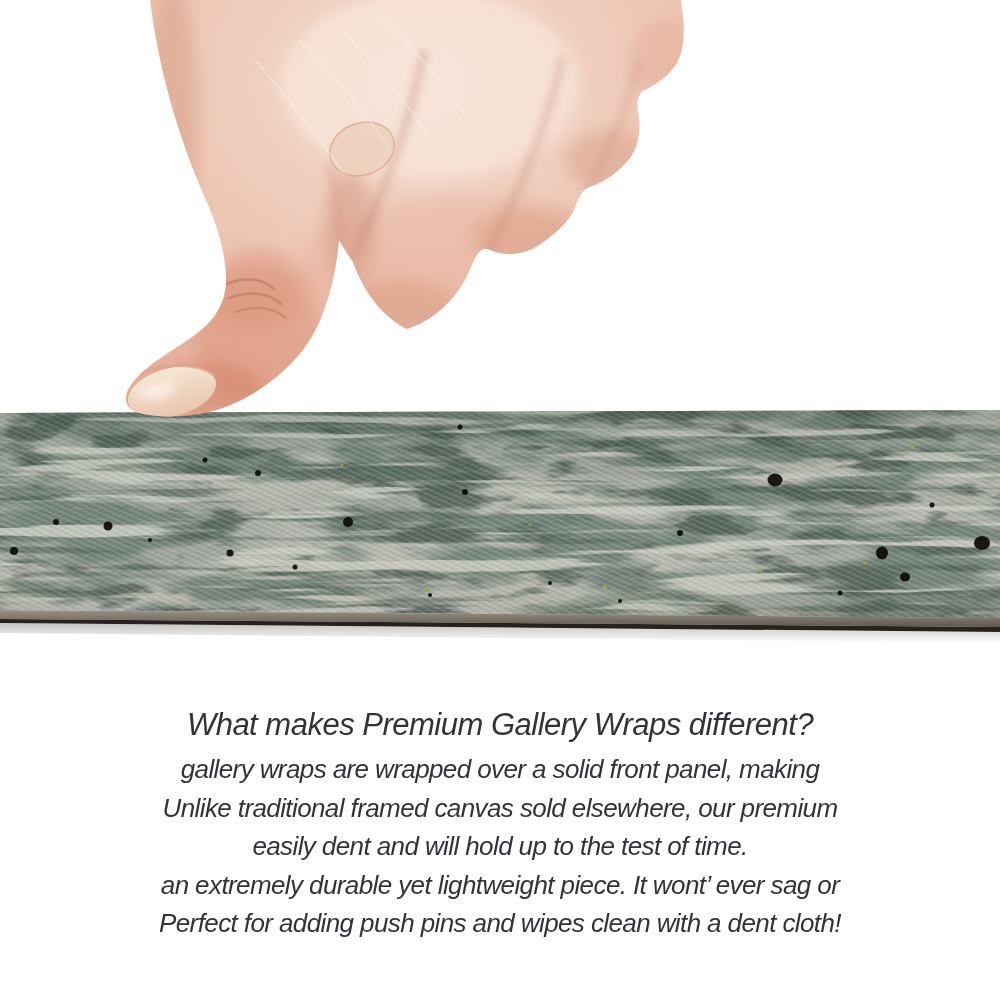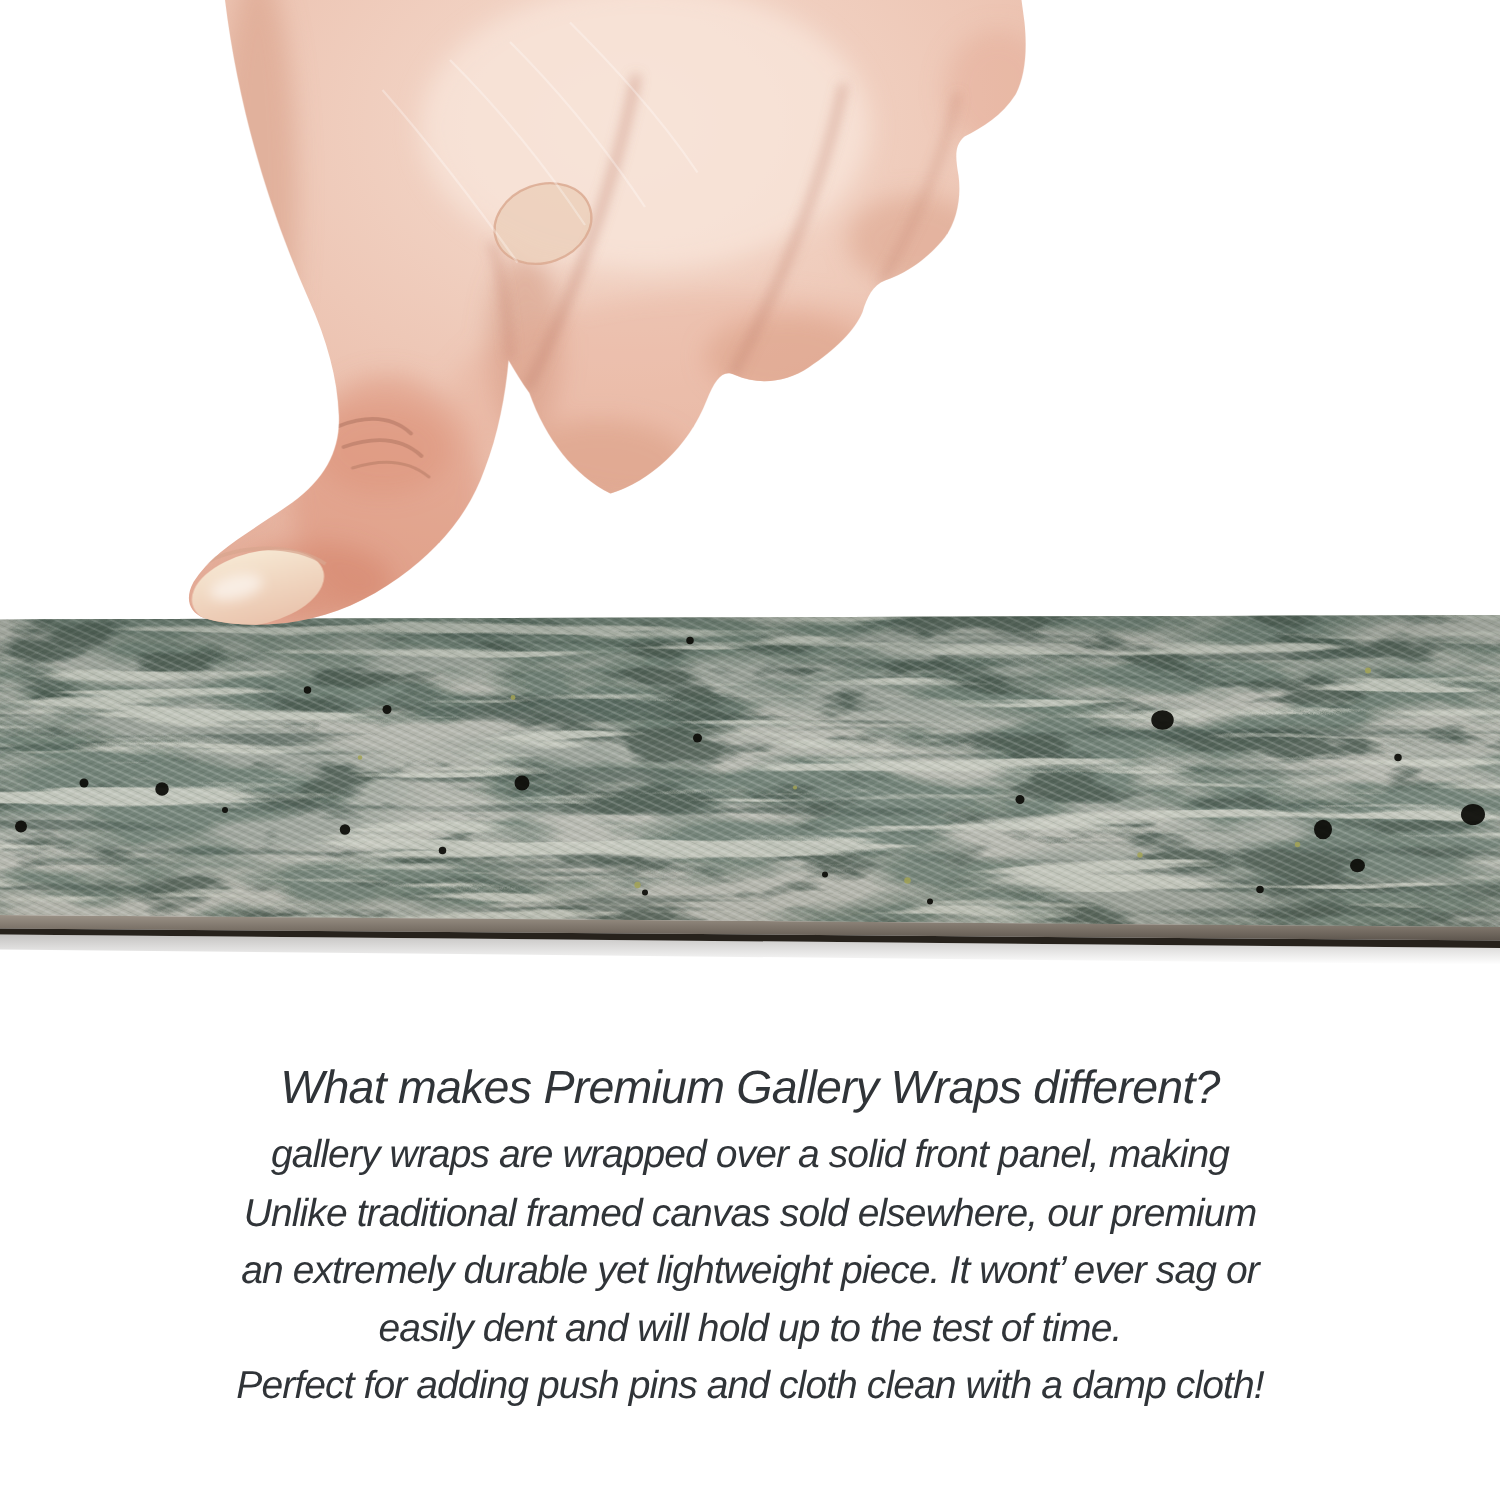--- a/index.html
+++ b/index.html
@@ -228,18 +228,18 @@
         </g>
         <path d="M 133,378 C 152,364 192,360 217,376" fill="none" stroke="#d8a68f" stroke-width="2.5" opacity="0.75"></path>
       </g>
     </svg>
   </div>
 
   <div class="caption">
     <div class="caption-heading">What makes Premium Gallery Wraps different?</div>
     <div class="caption-line">gallery wraps are wrapped over a solid front panel, making</div>
     <div class="caption-line">Unlike traditional framed canvas sold elsewhere, our premium</div>
+    <div class="caption-line">easily dent and will hold up to the test of time.</div>
     <div class="caption-line">an extremely durable yet lightweight piece. It wont’ ever sag or</div>
-    <div class="caption-line">easily dent and will hold up to the test of time.</div>
-    <div class="caption-line">Perfect for adding push pins and cloth clean with a damp cloth!</div>
+    <div class="caption-line">Perfect for adding push pins and wipes clean with a dent cloth!</div>
   </div>
 
 </div>
 
 </body></html>

